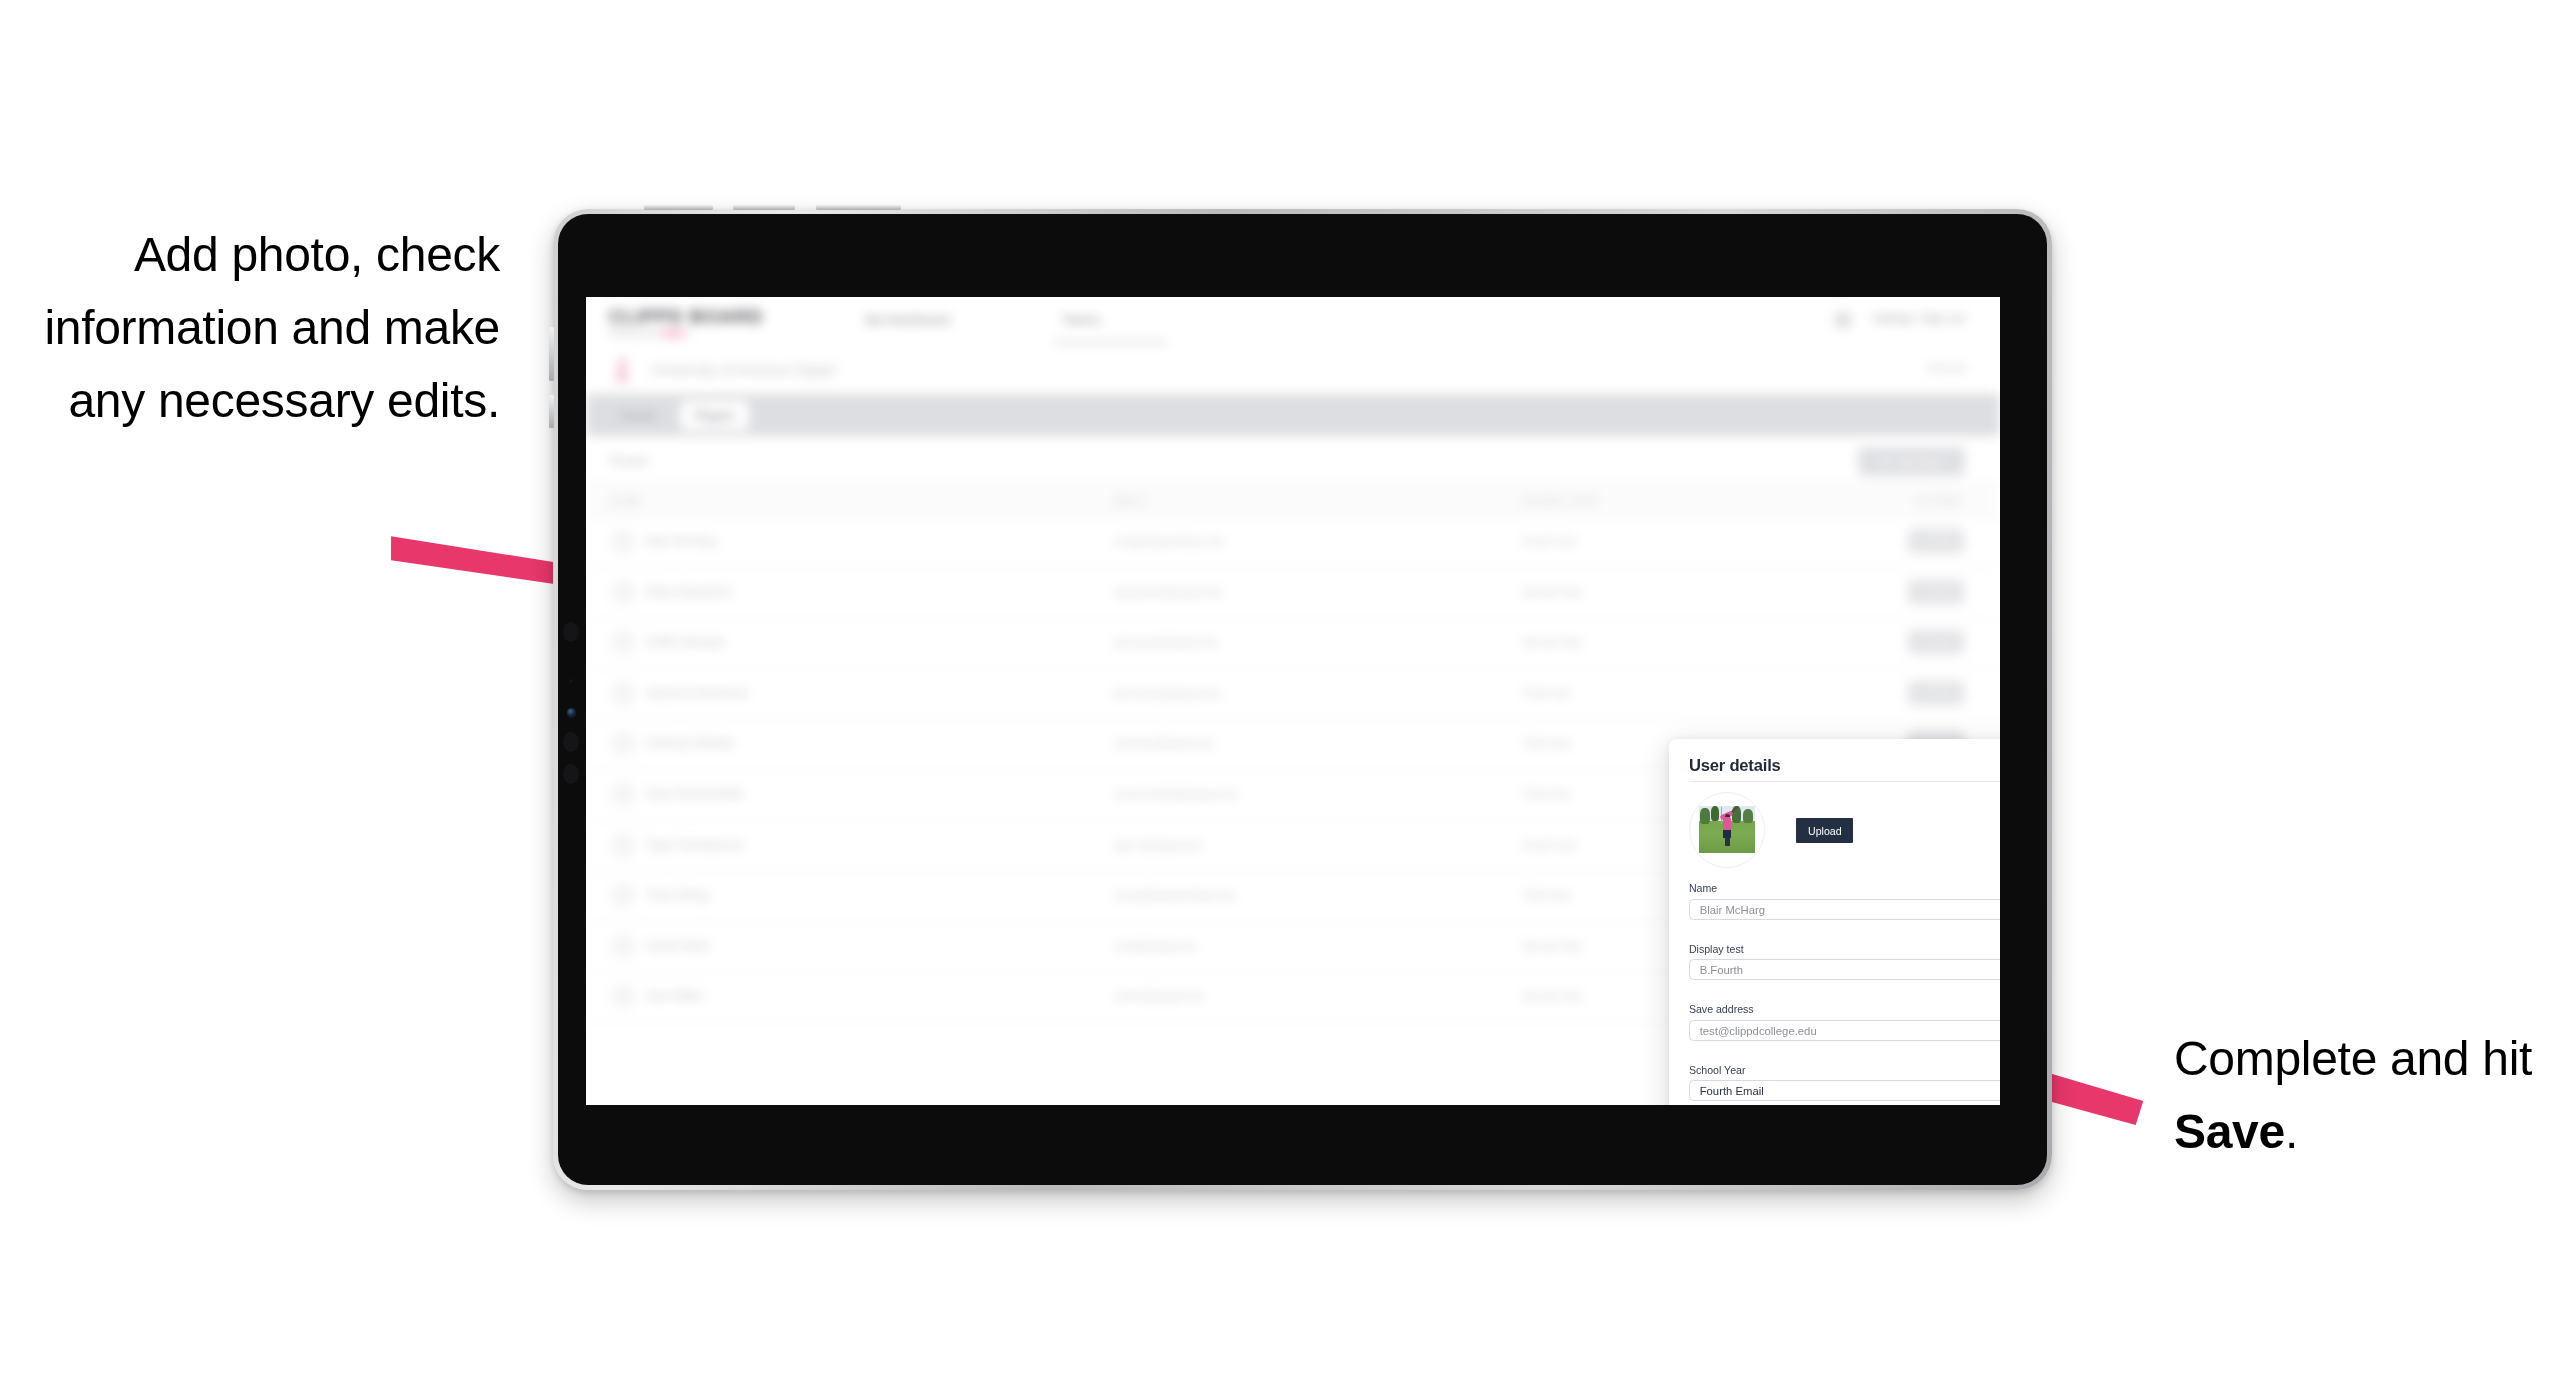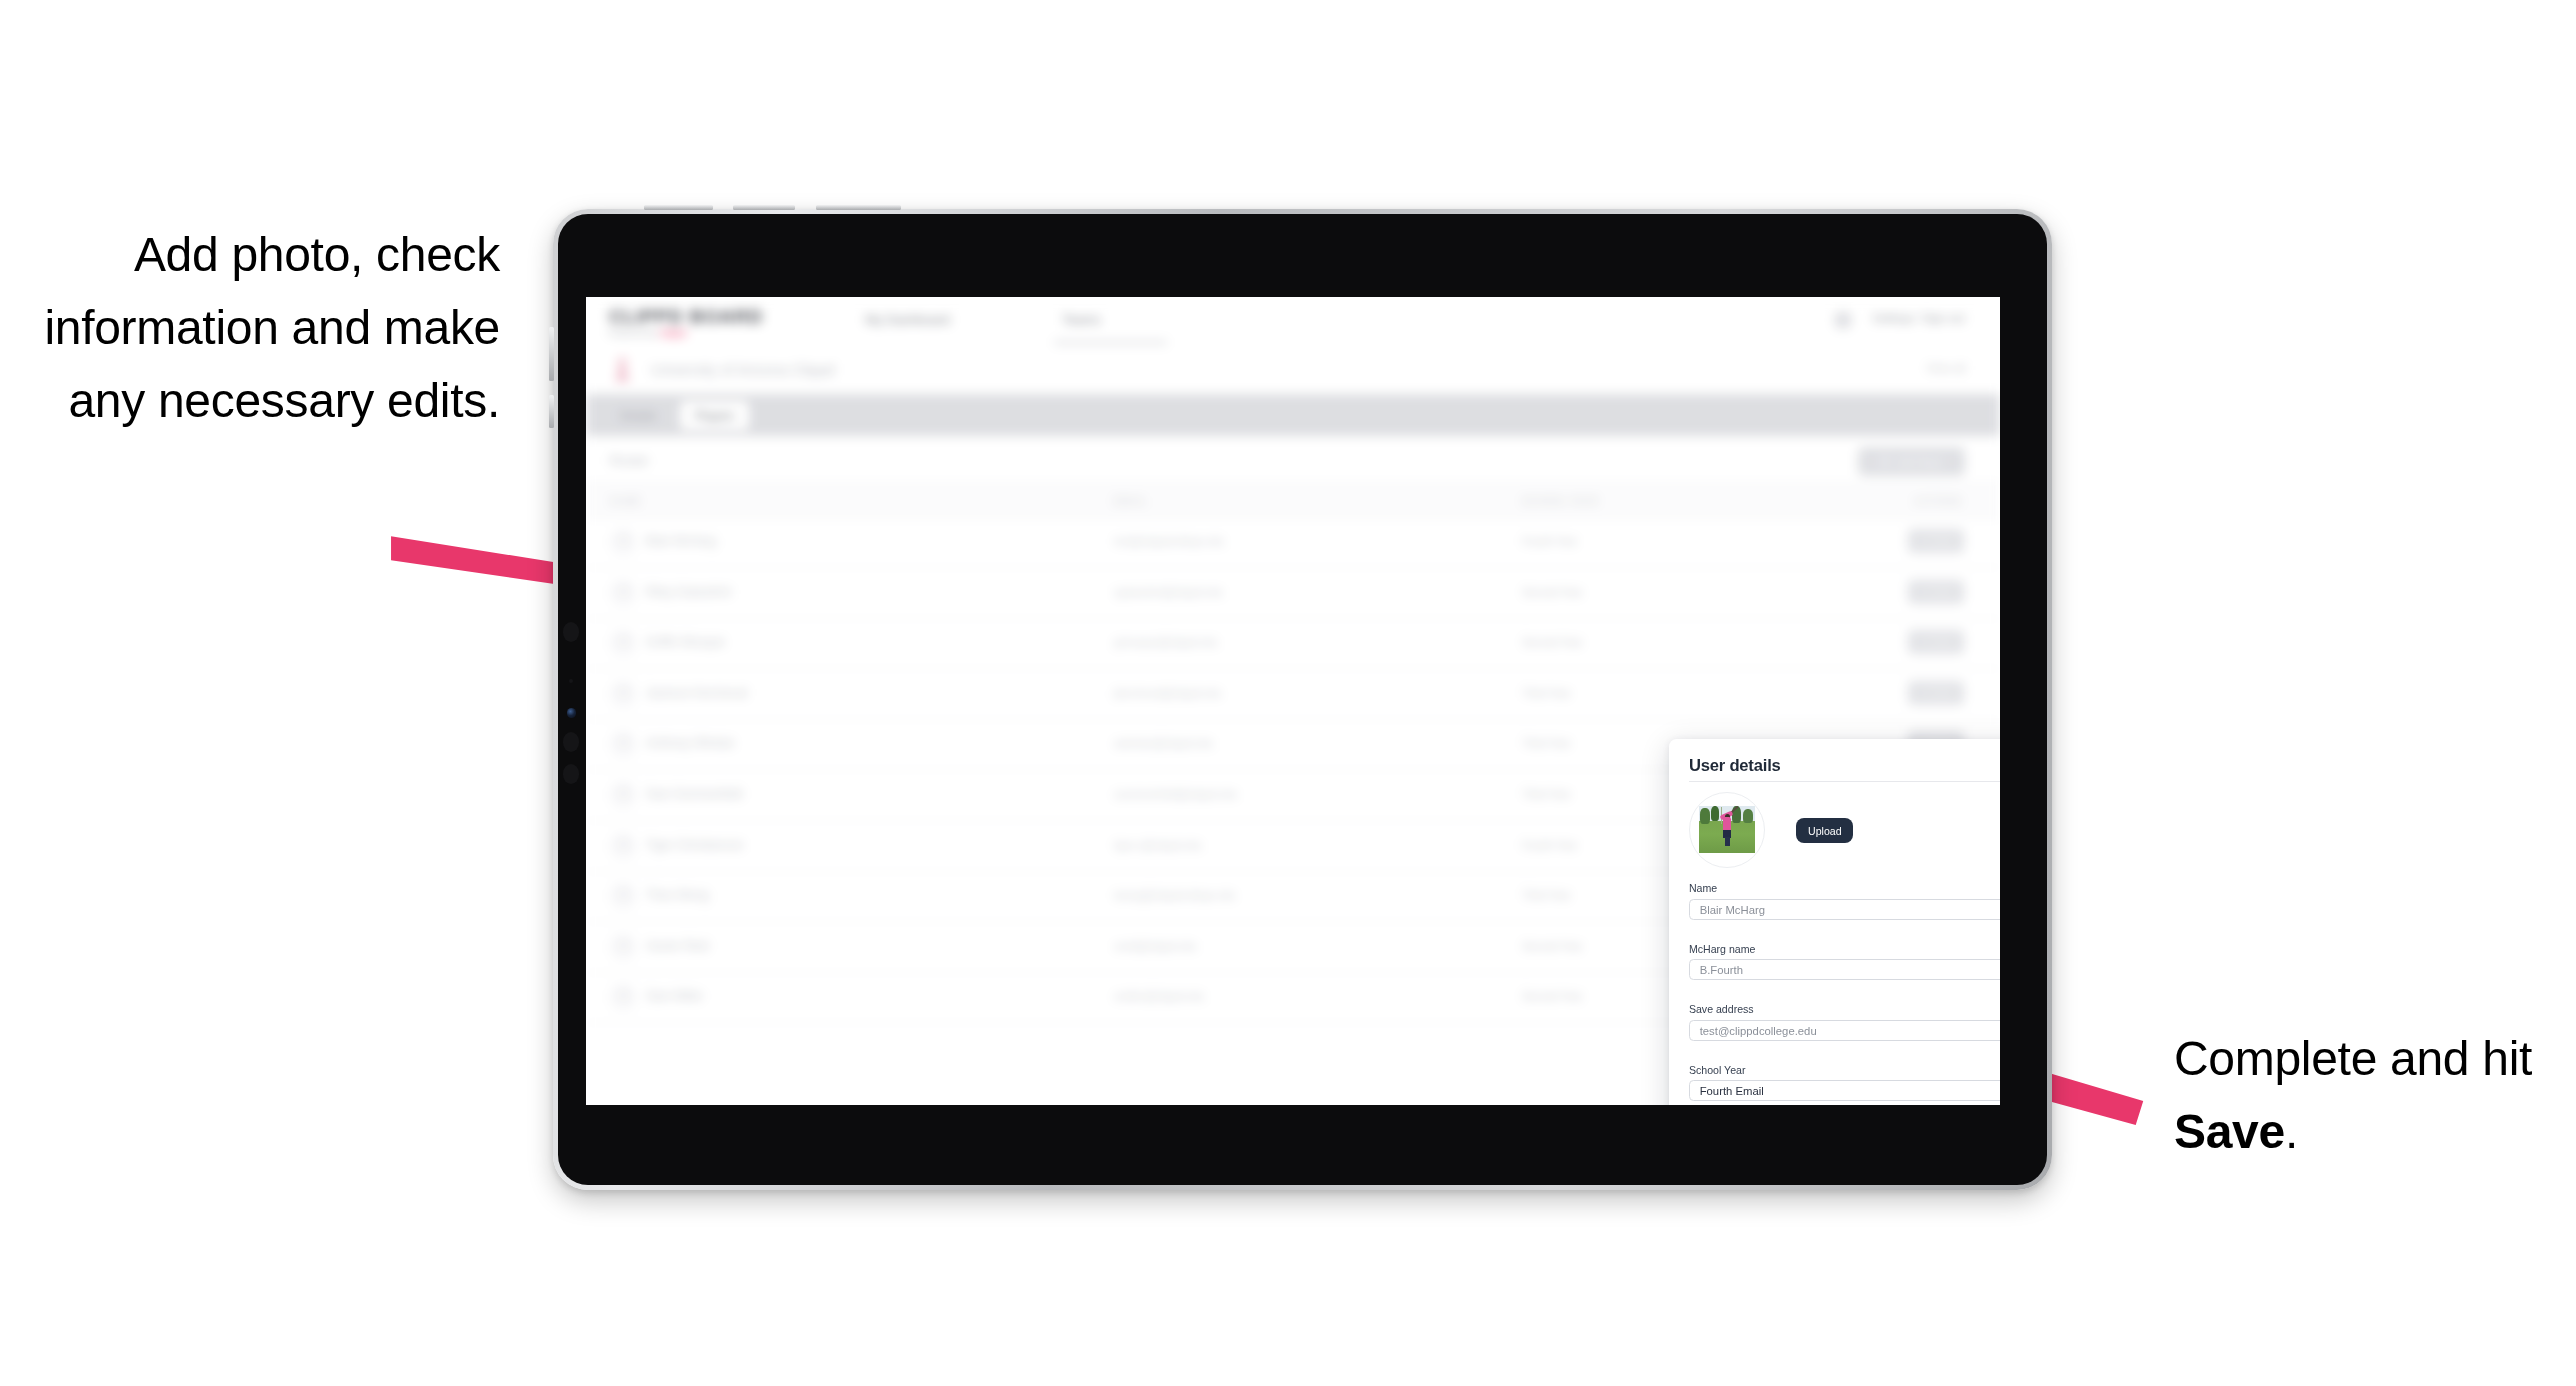--- a/index.html
+++ b/index.html
@@ -411,21 +411,21 @@
     left: 30px; top: 3px;
     width: 9.8px; height: 1.5px;
     background: #584c40;
     transform: rotate(-42deg);
   }
 
   .m-upload {
     position: absolute;
     left: 127px; top: 79px;
     width: 57px; height: 25px;
-    border-radius: 8px;
+    border-radius: 1px;
     background: #232f42;
     color: #ffffff;
     font-size: 10.6px;
     font-weight: 500;
     display: flex; align-items: center; justify-content: center;
     cursor: pointer;
   }
 
   .m-label {
     position: absolute;
@@ -646,21 +646,21 @@
             <div class="shorts"></div>
             <div class="legs"></div>
           </div>
         </div>
 
         <div class="m-upload">Upload</div>
 
         <div class="m-label" style="top:143px">Name</div>
         <div class="m-input" style="top:160px">Blair McHarg</div>
 
-        <div class="m-label" style="top:204px">McHarg name</div>
+        <div class="m-label" style="top:204px">Display test</div>
         <div class="m-input" style="top:220px">B.Fourth</div>
 
         <div class="m-label" style="top:264px">Save address</div>
         <div class="m-input" style="top:281px">test@clippdcollege.edu</div>
 
         <div class="m-label" style="top:325px">School Year</div>
         <div class="m-input filled" style="top:341px">
           <span>Fourth Email</span>
 
         </div>

